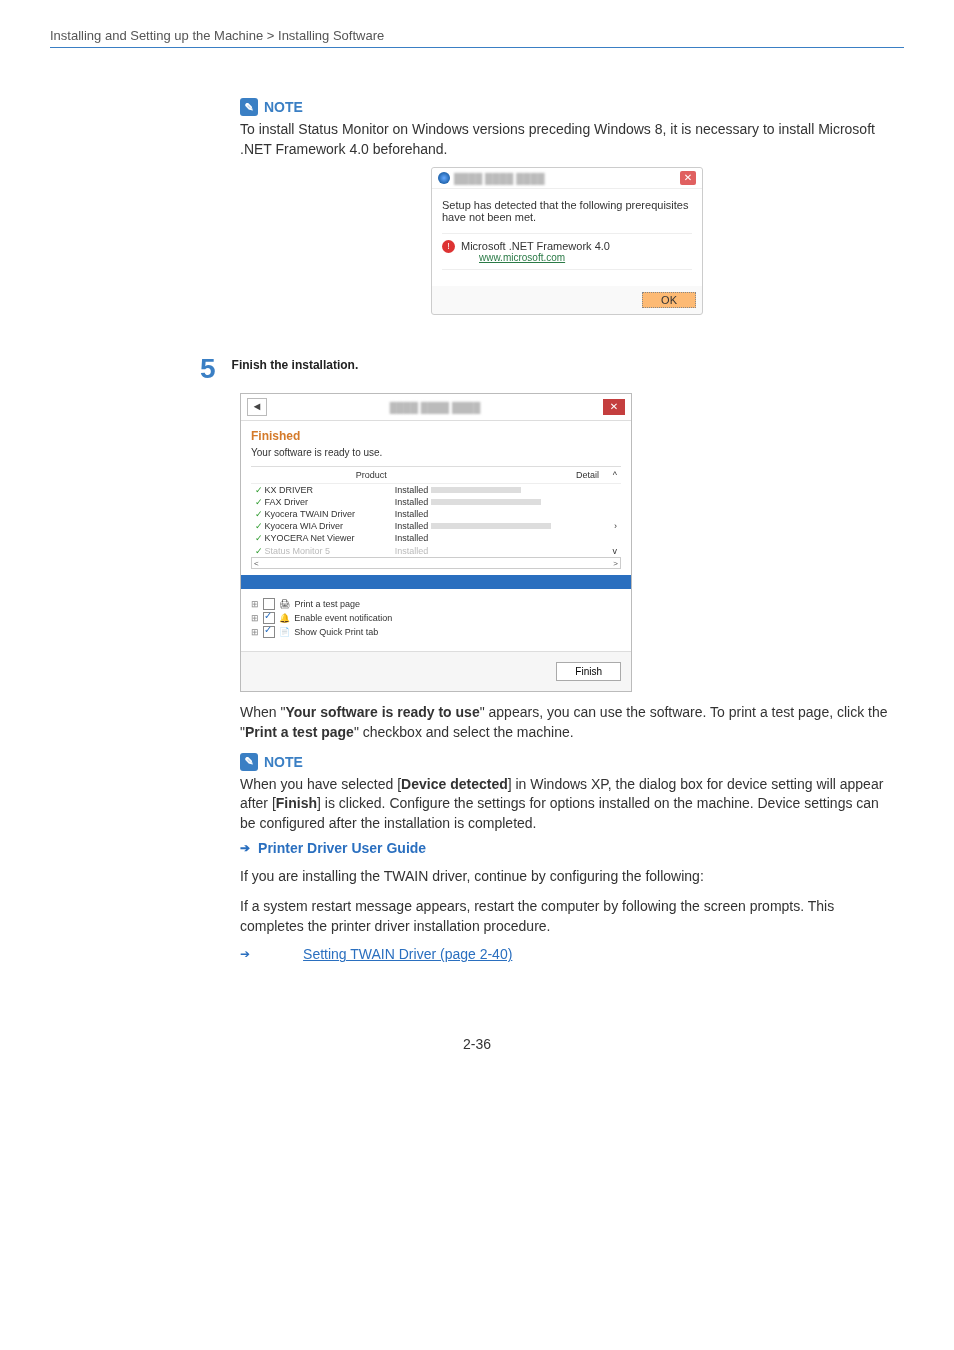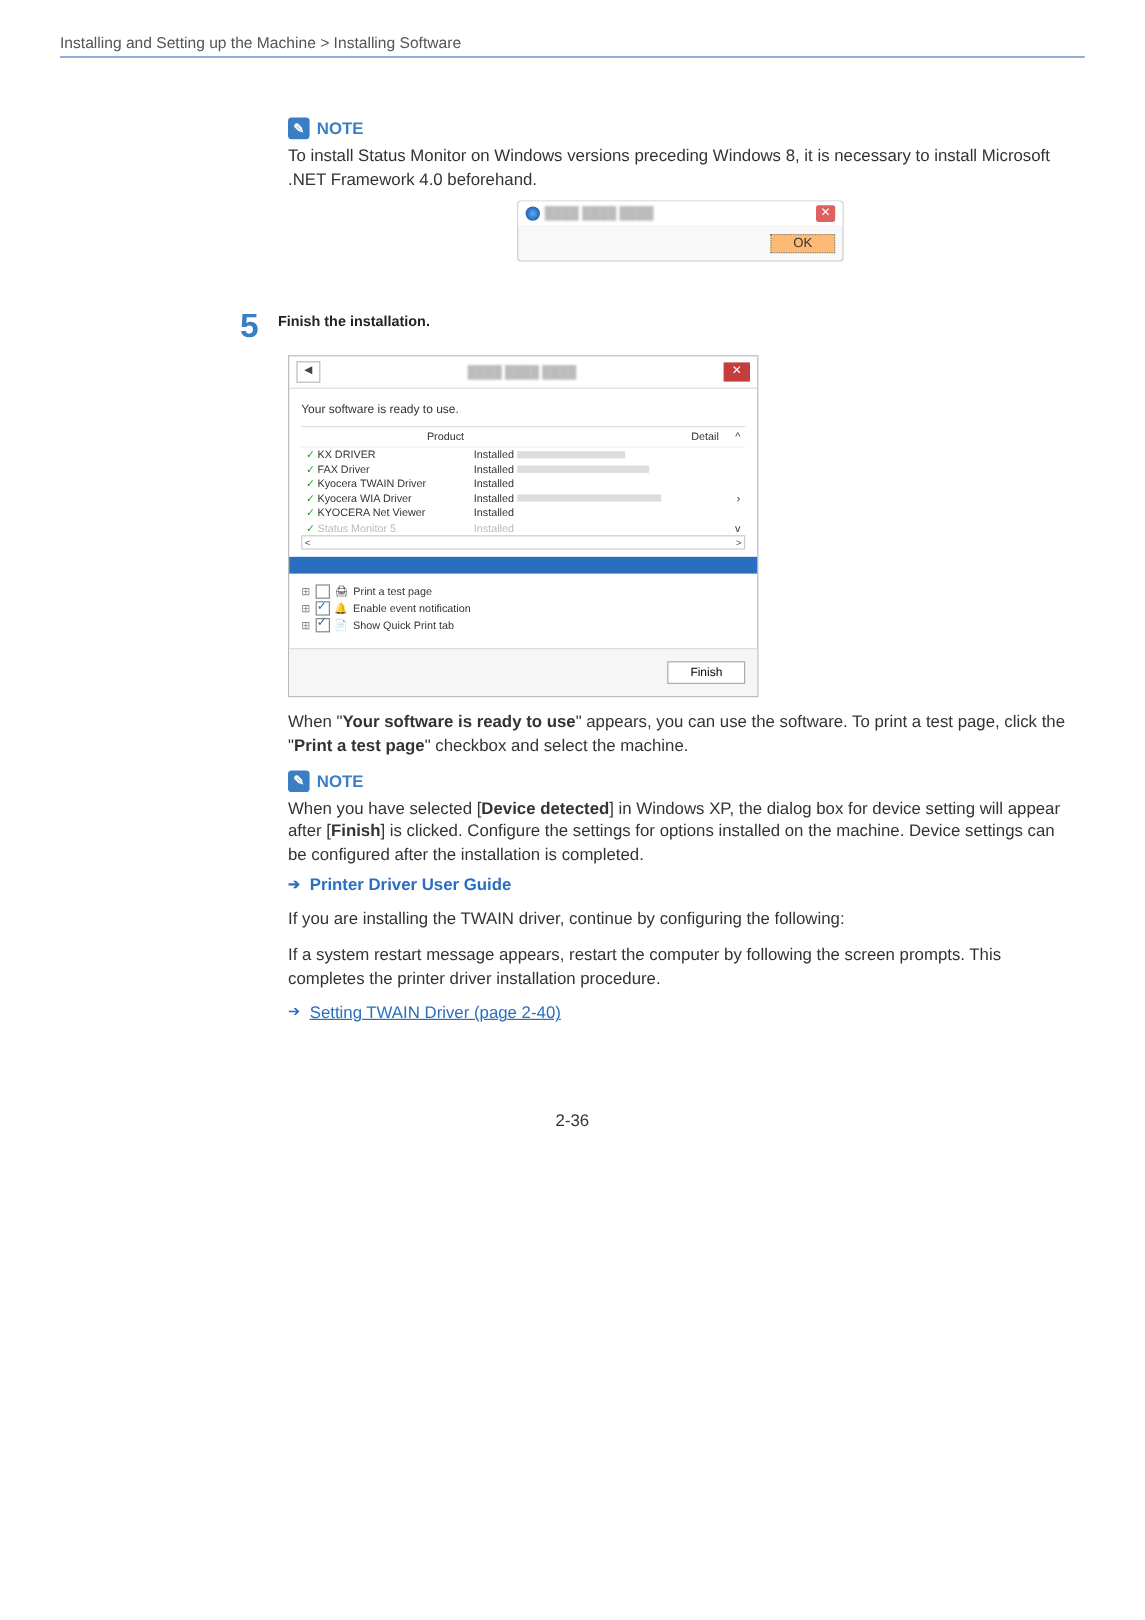--- a/index.html
+++ b/index.html
@@ -188,21 +188,21 @@
     margin: 10px 0;
   }
   .b { font-weight: bold; }
   .link-row {
     display: flex; gap: 8px; align-items: center;
     color: #2a6fbf; font-weight: bold; margin-top: 2px;
   }
   .arrow {
     color: #2a6fbf; font-size: 12px;
   }
-  .blue-link { color: #2a6fbf; text-decoration: underline; font-weight: normal; }
+  .blue-link { color: #2a6fbf; text-decoration: underline; font-weight: normal; margin-left: 45px; }
 
   .footer-num {
     text-align: center;
     margin-top: 74px;
     font-size: 14px;
     color: #333;
   }
 </style>
 </head>
 <body>
@@ -221,40 +221,51 @@
       <p class="note-para">To install Status Monitor on Windows versions preceding Windows 8, it is necessary to install Microsoft .NET Framework 4.0 beforehand.</p>
 
       <div class="callout clearfix">
         <div class="callout-title">
           <span class="callout-title-left">
             <span class="info-circle"></span>
             <span class="blur">████ ████ ████</span>
           </span>
           <span class="close-x">✕</span>
         </div>
+        <div class="callout-body">
+          <div>Setup has detected that the following prerequisites have not been met.</div>
+          <div class="warn-row">
+            <span class="warn-icon">!</span>
+            <div style="flex:1">
+              <div>Microsoft .NET Framework 4.0</div>
+              <div class="ms-link">www.microsoft.com</div>
+            </div>
+          </div>
+        </div>
         <button class="ok-btn">OK</button>
       </div>
     </div>
 
   </div>
 
   <div class="step-row" style="margin-left:150px;">
     <div class="step-num">5</div>
     <div class="step-title">Finish the installation.</div>
   </div>
 
   <div class="content">
 
     <div class="wizard">
       <div class="wiz-top">
         <span class="wiz-back">◄</span>
         <span class="blur">████ ████ ████</span>
         <span class="wiz-close">✕</span>
       </div>
       <div class="wiz-pad">
+        <div class="finished">Finished</div>
         <div class="ready">Your software is ready to use.</div>
         <table class="prod-table">
           <tbody>
               <tr>
             <th>Product</th>
             <th>Detail</th>
             <th style="width:10px; text-align:right;">^</th>
           </tr>
           <tr>
                 <td><span class="check">✓</span><span>KX DRIVER</span></td>

